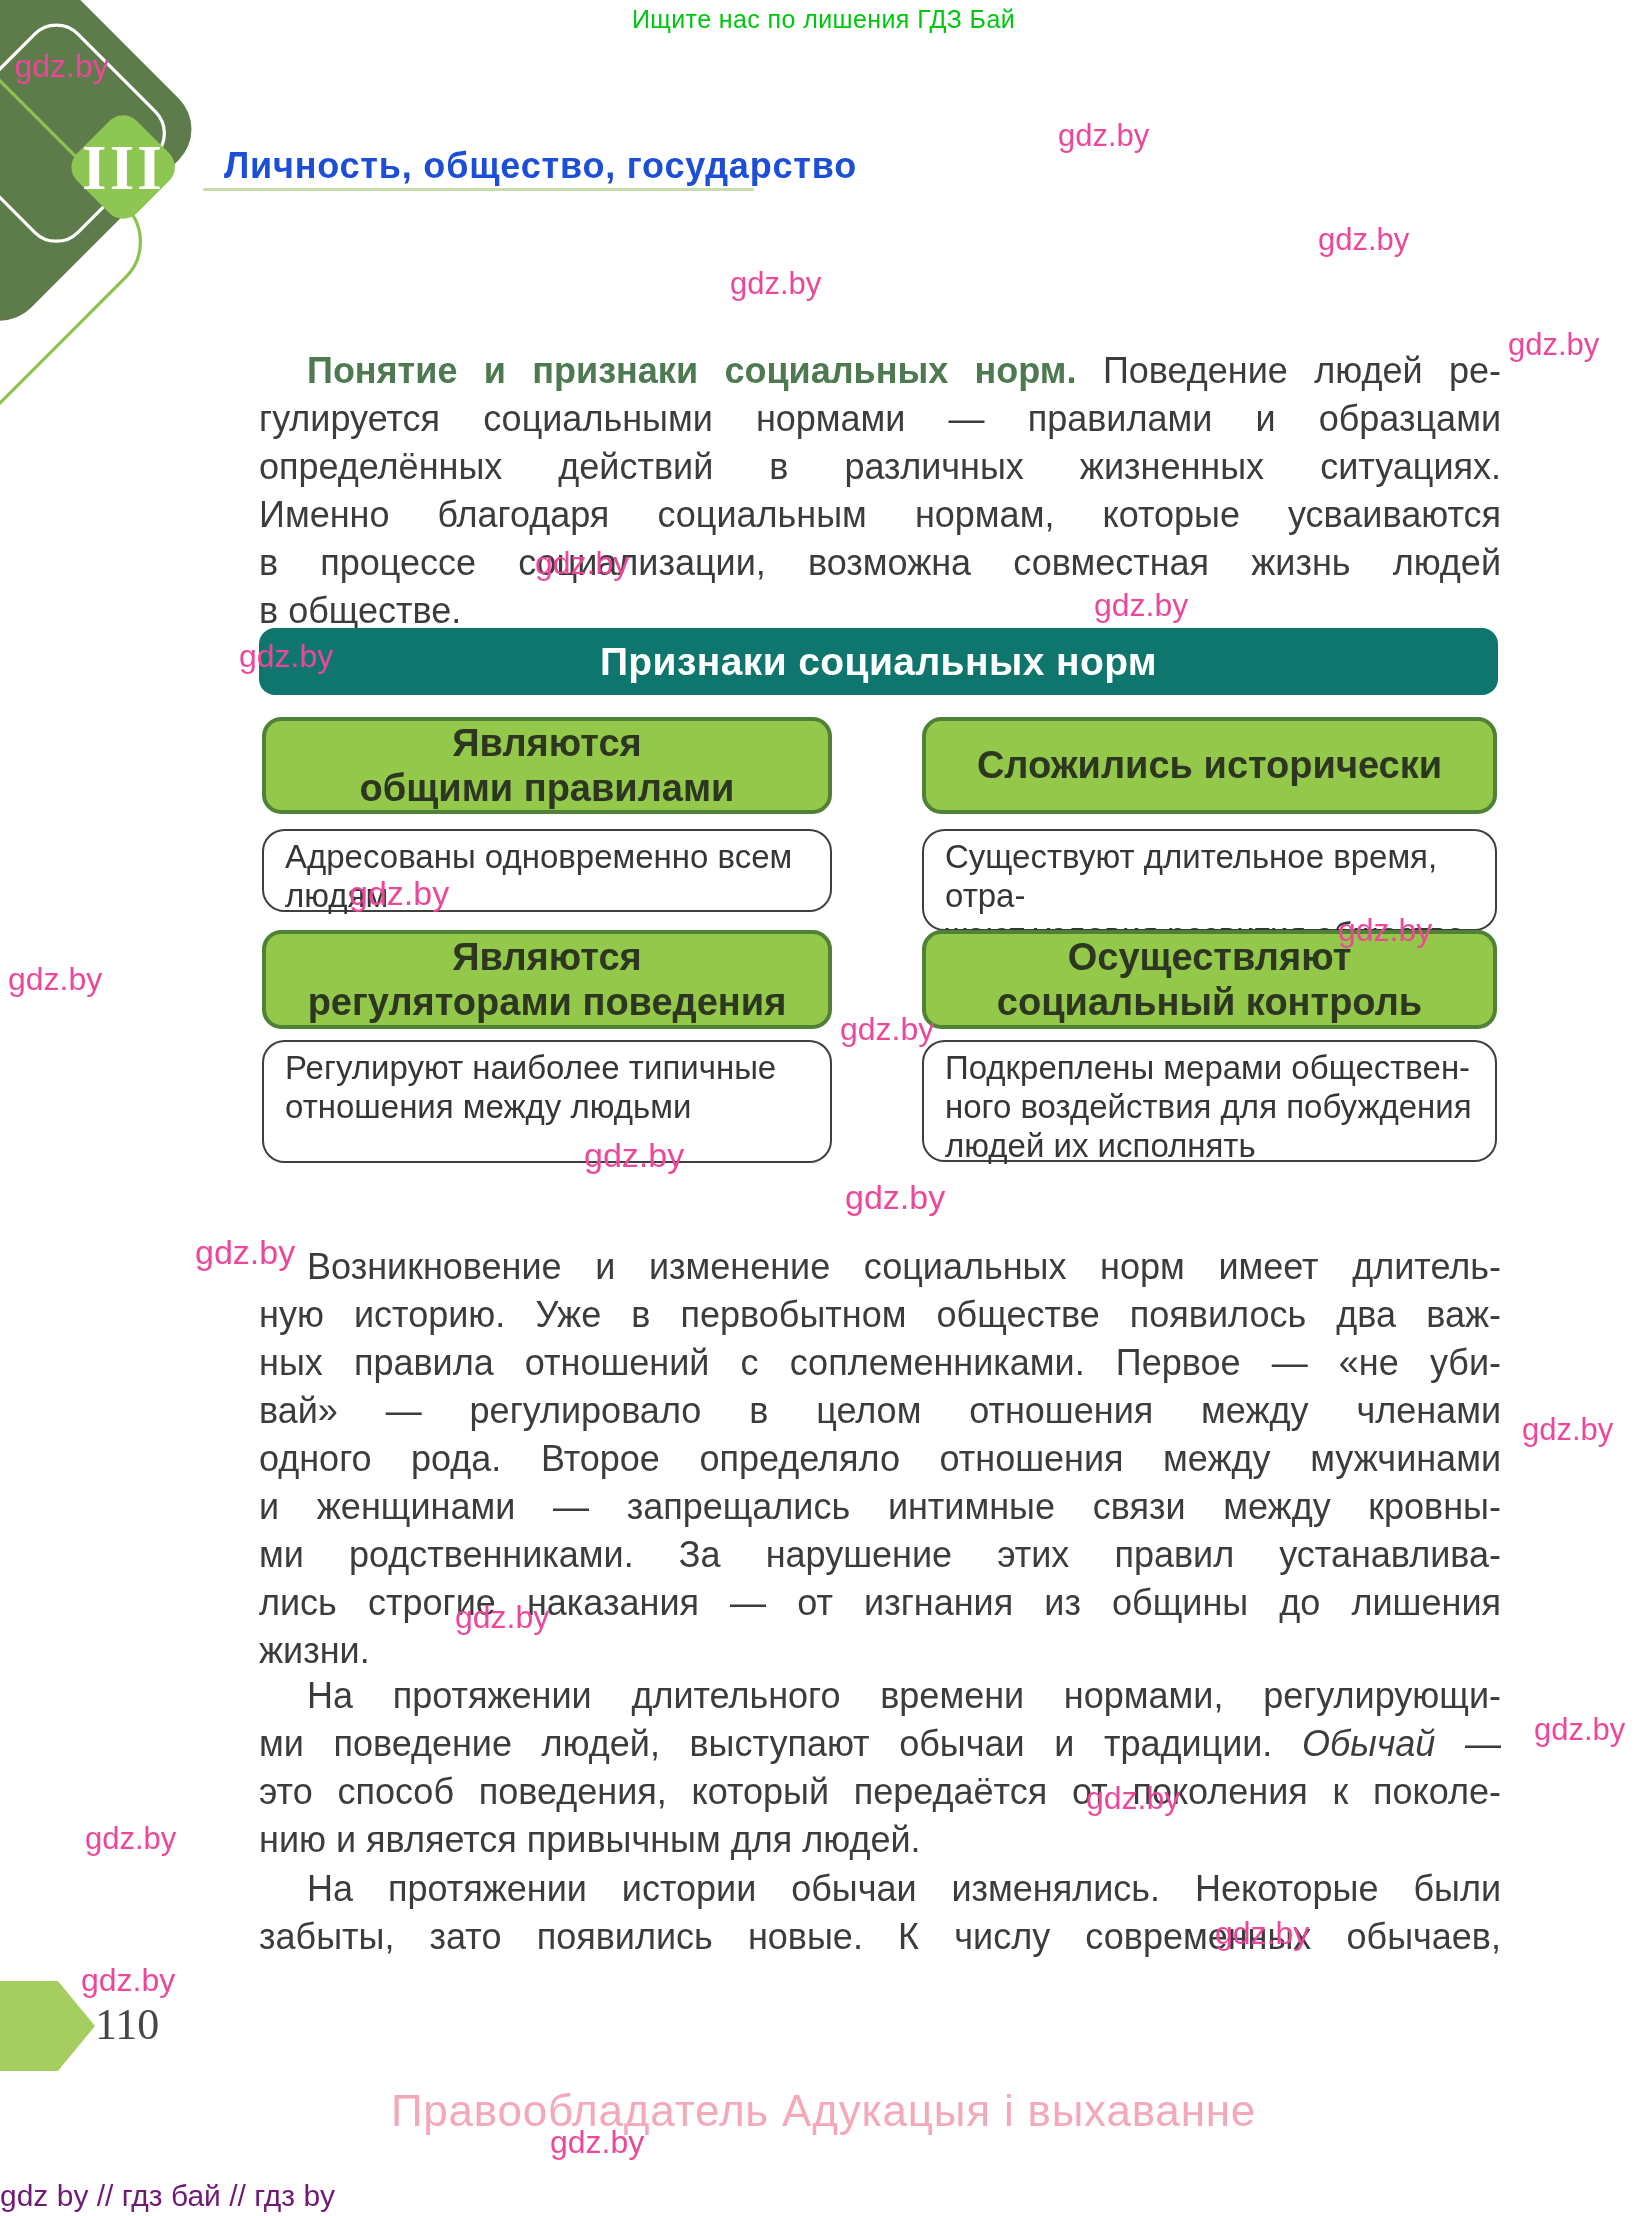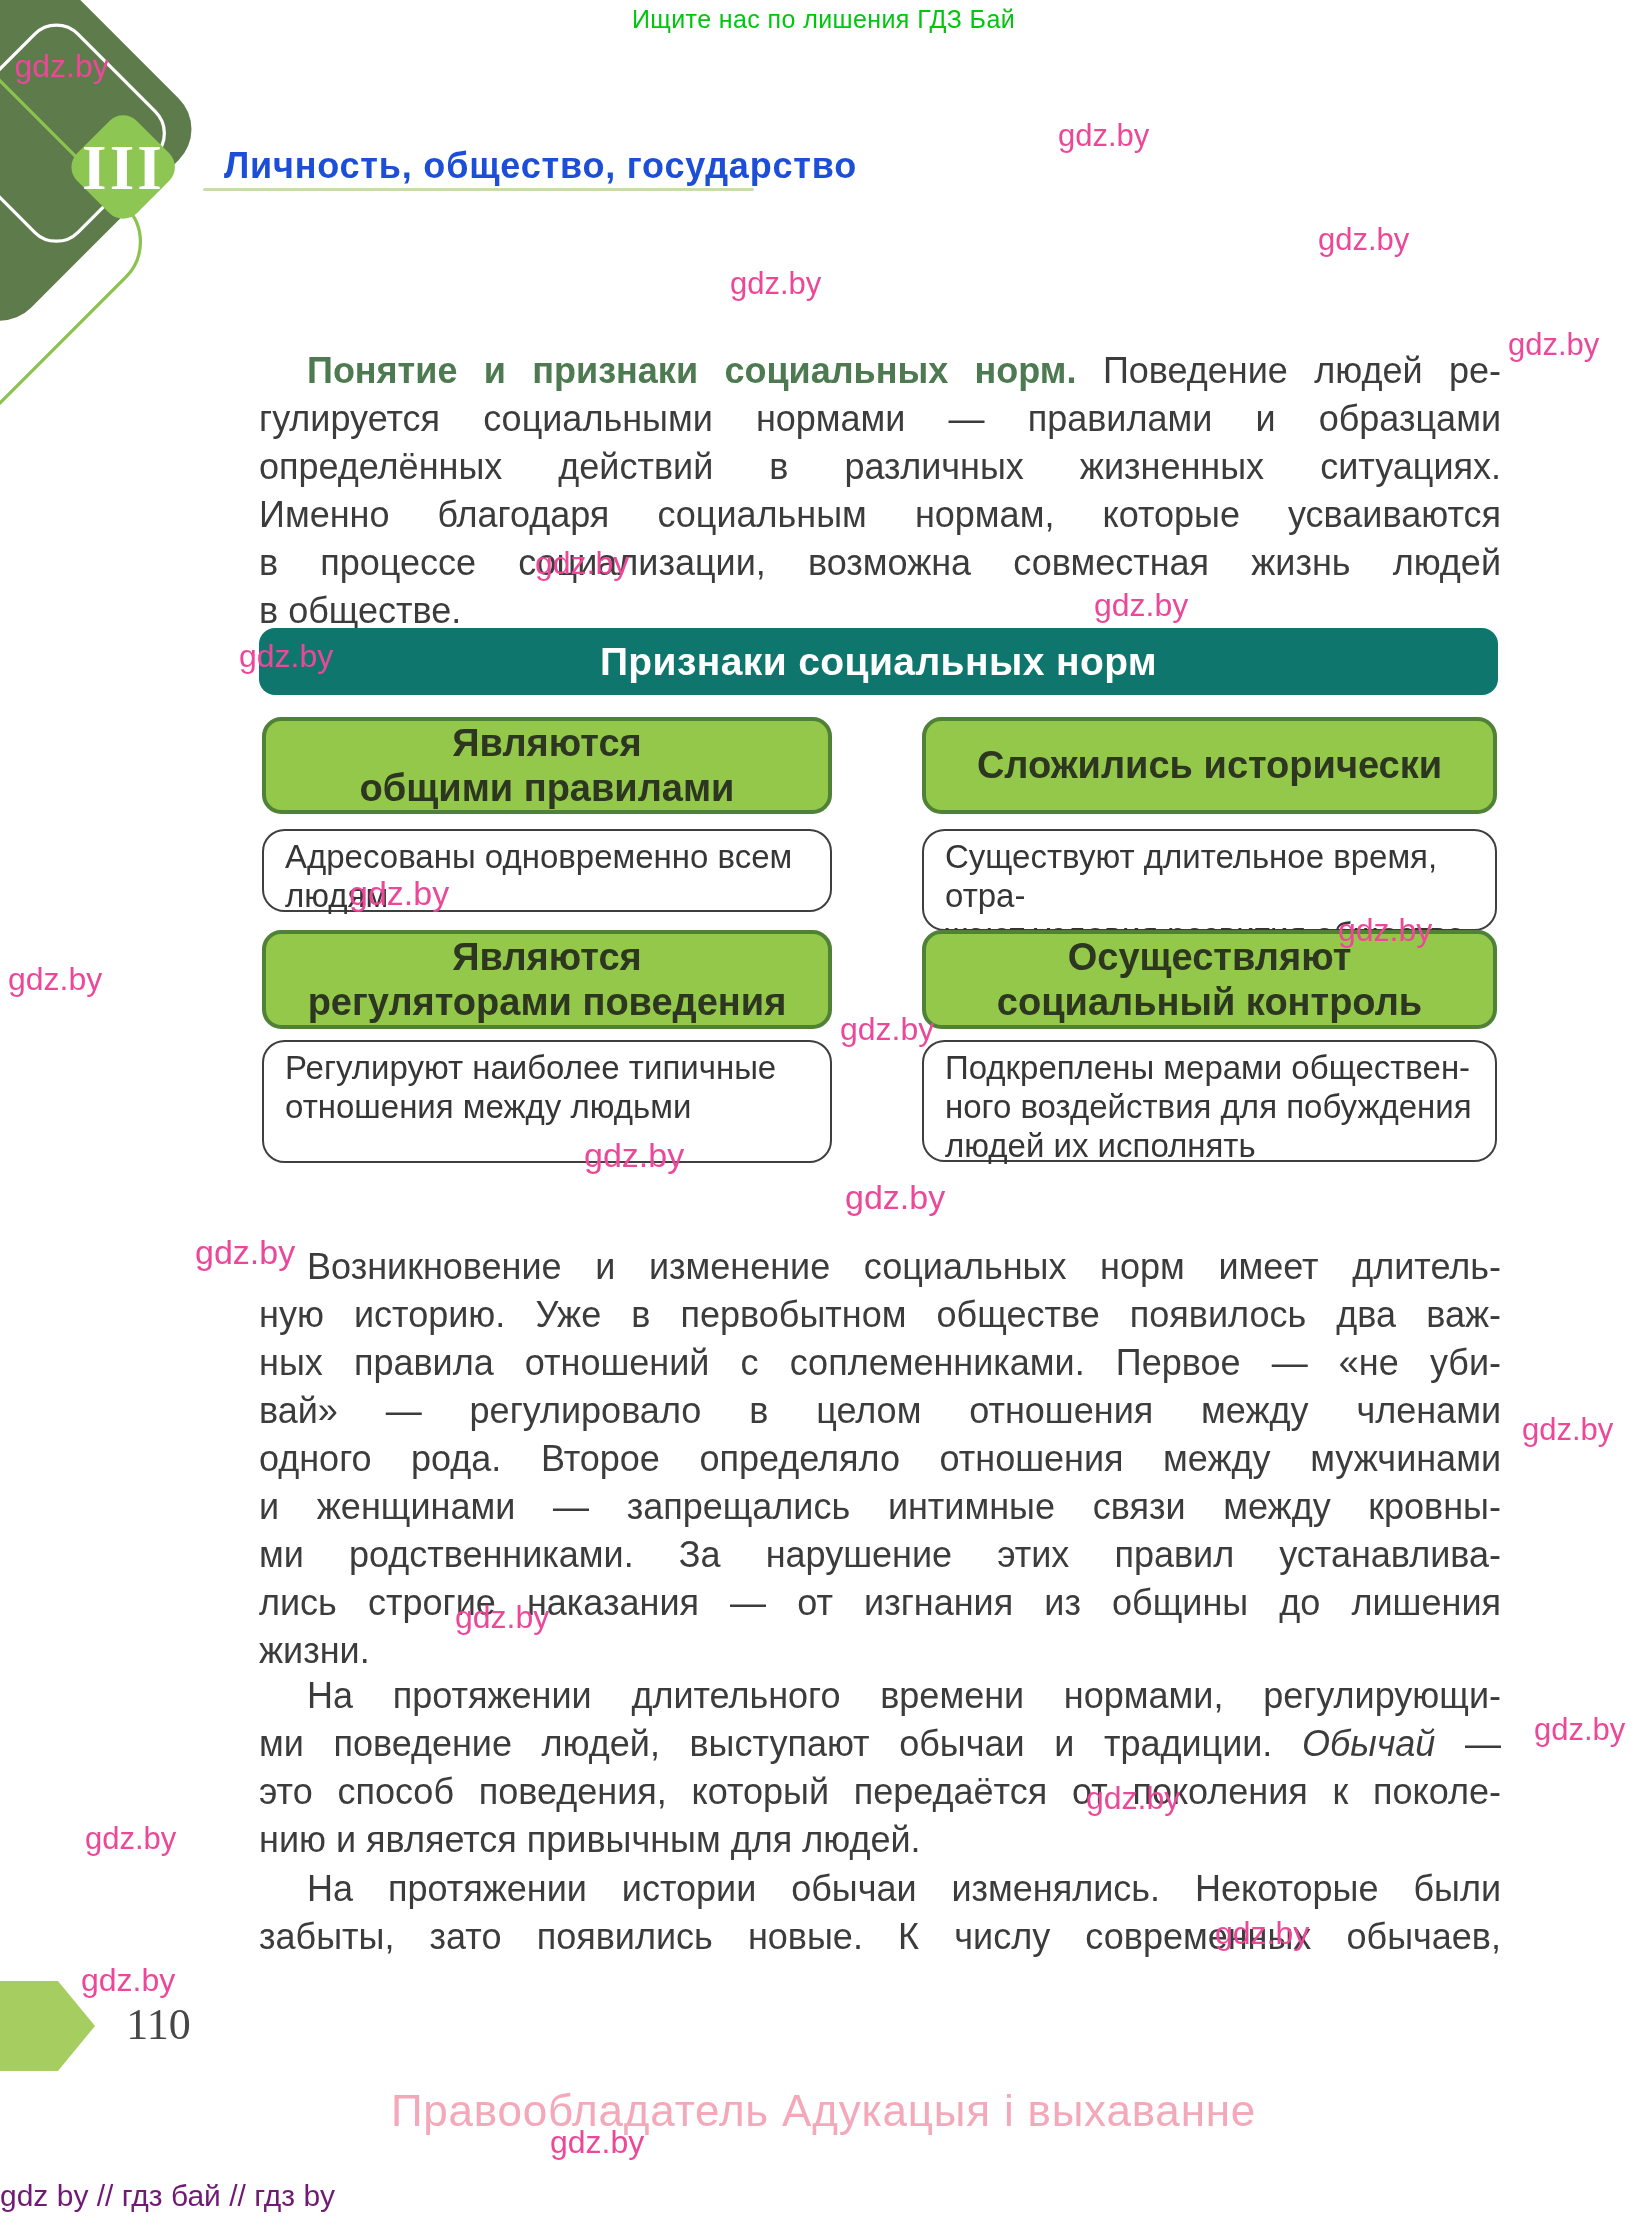--- a/index.html
+++ b/index.html
@@ -59,21 +59,21 @@
     box-sizing:border-box;padding:6.4px 21px;white-space:pre-line;
     font-size:33px;font-weight:400;color:#363636;line-height:39px;text-align:left;
   }
   
   #page-tab{
     left:0;top:1981px;width:95px;height:90px;background:#a6cd5f;
     -webkit-clip-path:polygon(0% 0%,61% 0%,100% 50%,61% 100%,0% 100%);
     clip-path:polygon(0% 0%,61% 0%,100% 50%,61% 100%,0% 100%);
   }
   #page-number{
-    left:106px;top:1999px;width:105px;text-align:center;
+    left:95px;top:1999px;width:105px;text-align:left;
     font-family:"Liberation Serif",serif;font-size:44px;color:#474747;
   }
   #copyright{
     left:0;right:0;top:2086px;text-align:center;
     font-size:44px;font-weight:400;color:#f3a9ba;letter-spacing:0.8px;
   }
   #bottom-line{
     left:0;right:0;top:2179px;text-align:left;
     font-size:30px;font-weight:500;color:#701a75;
   }

